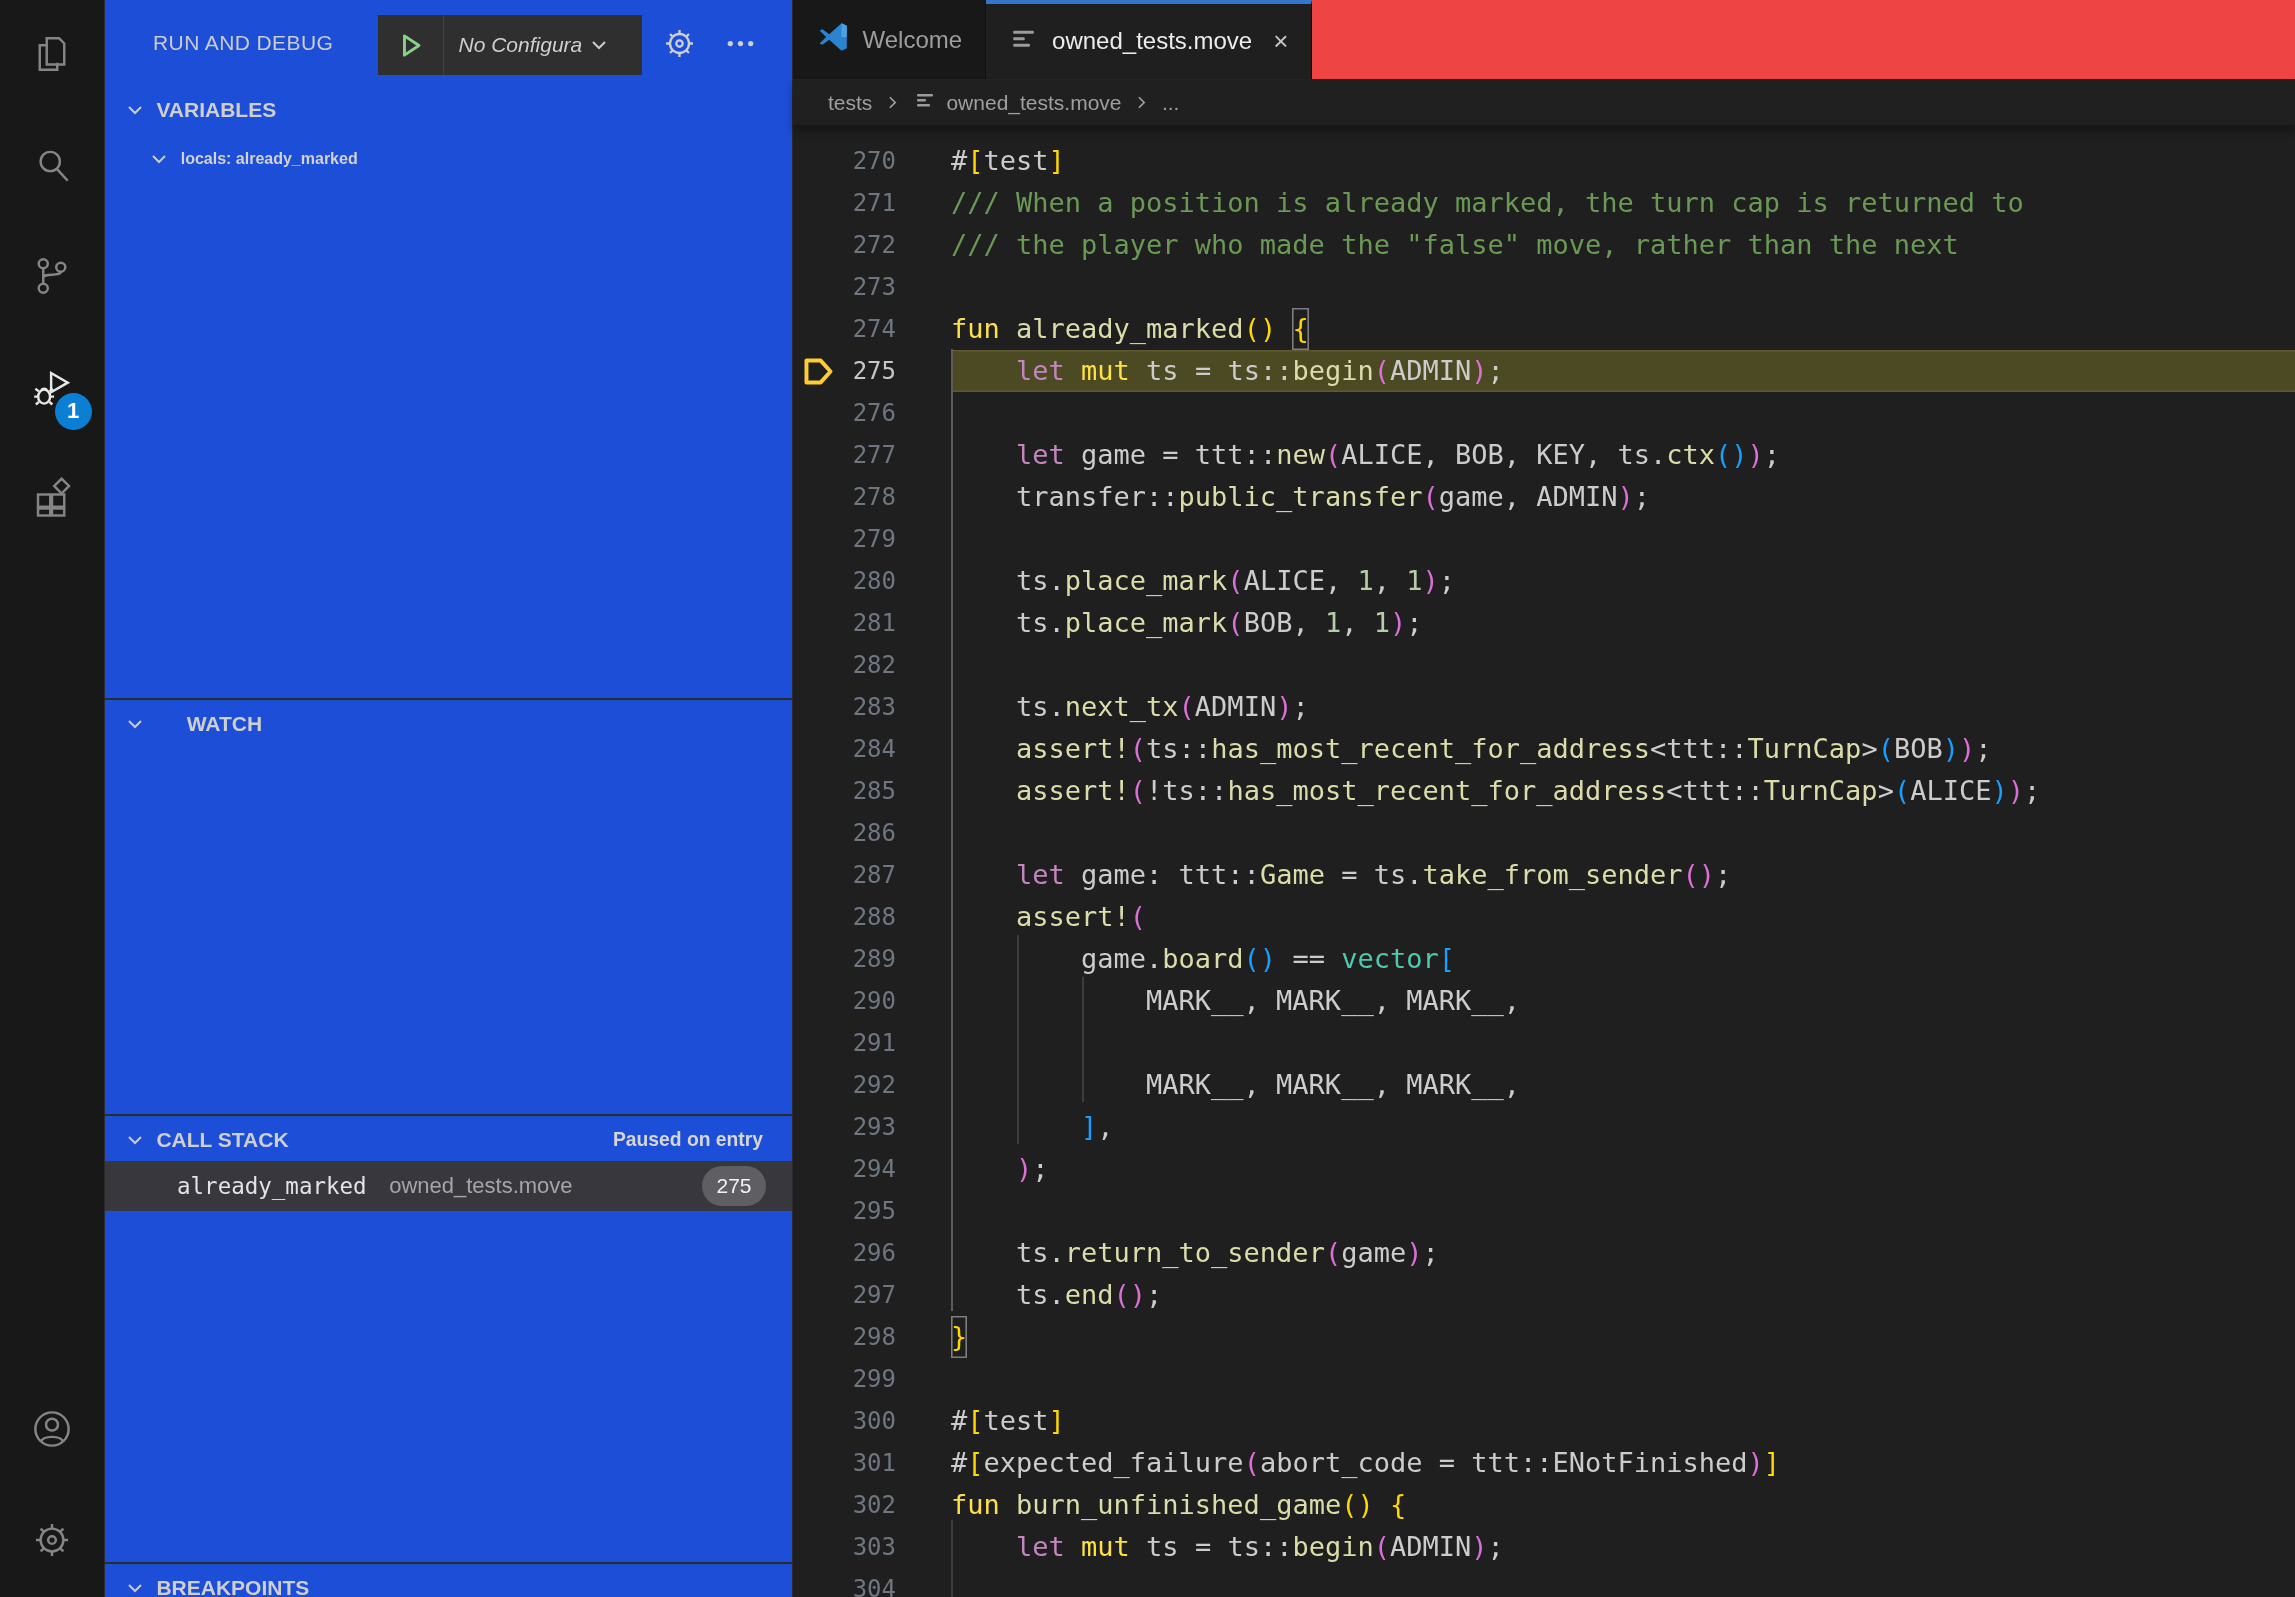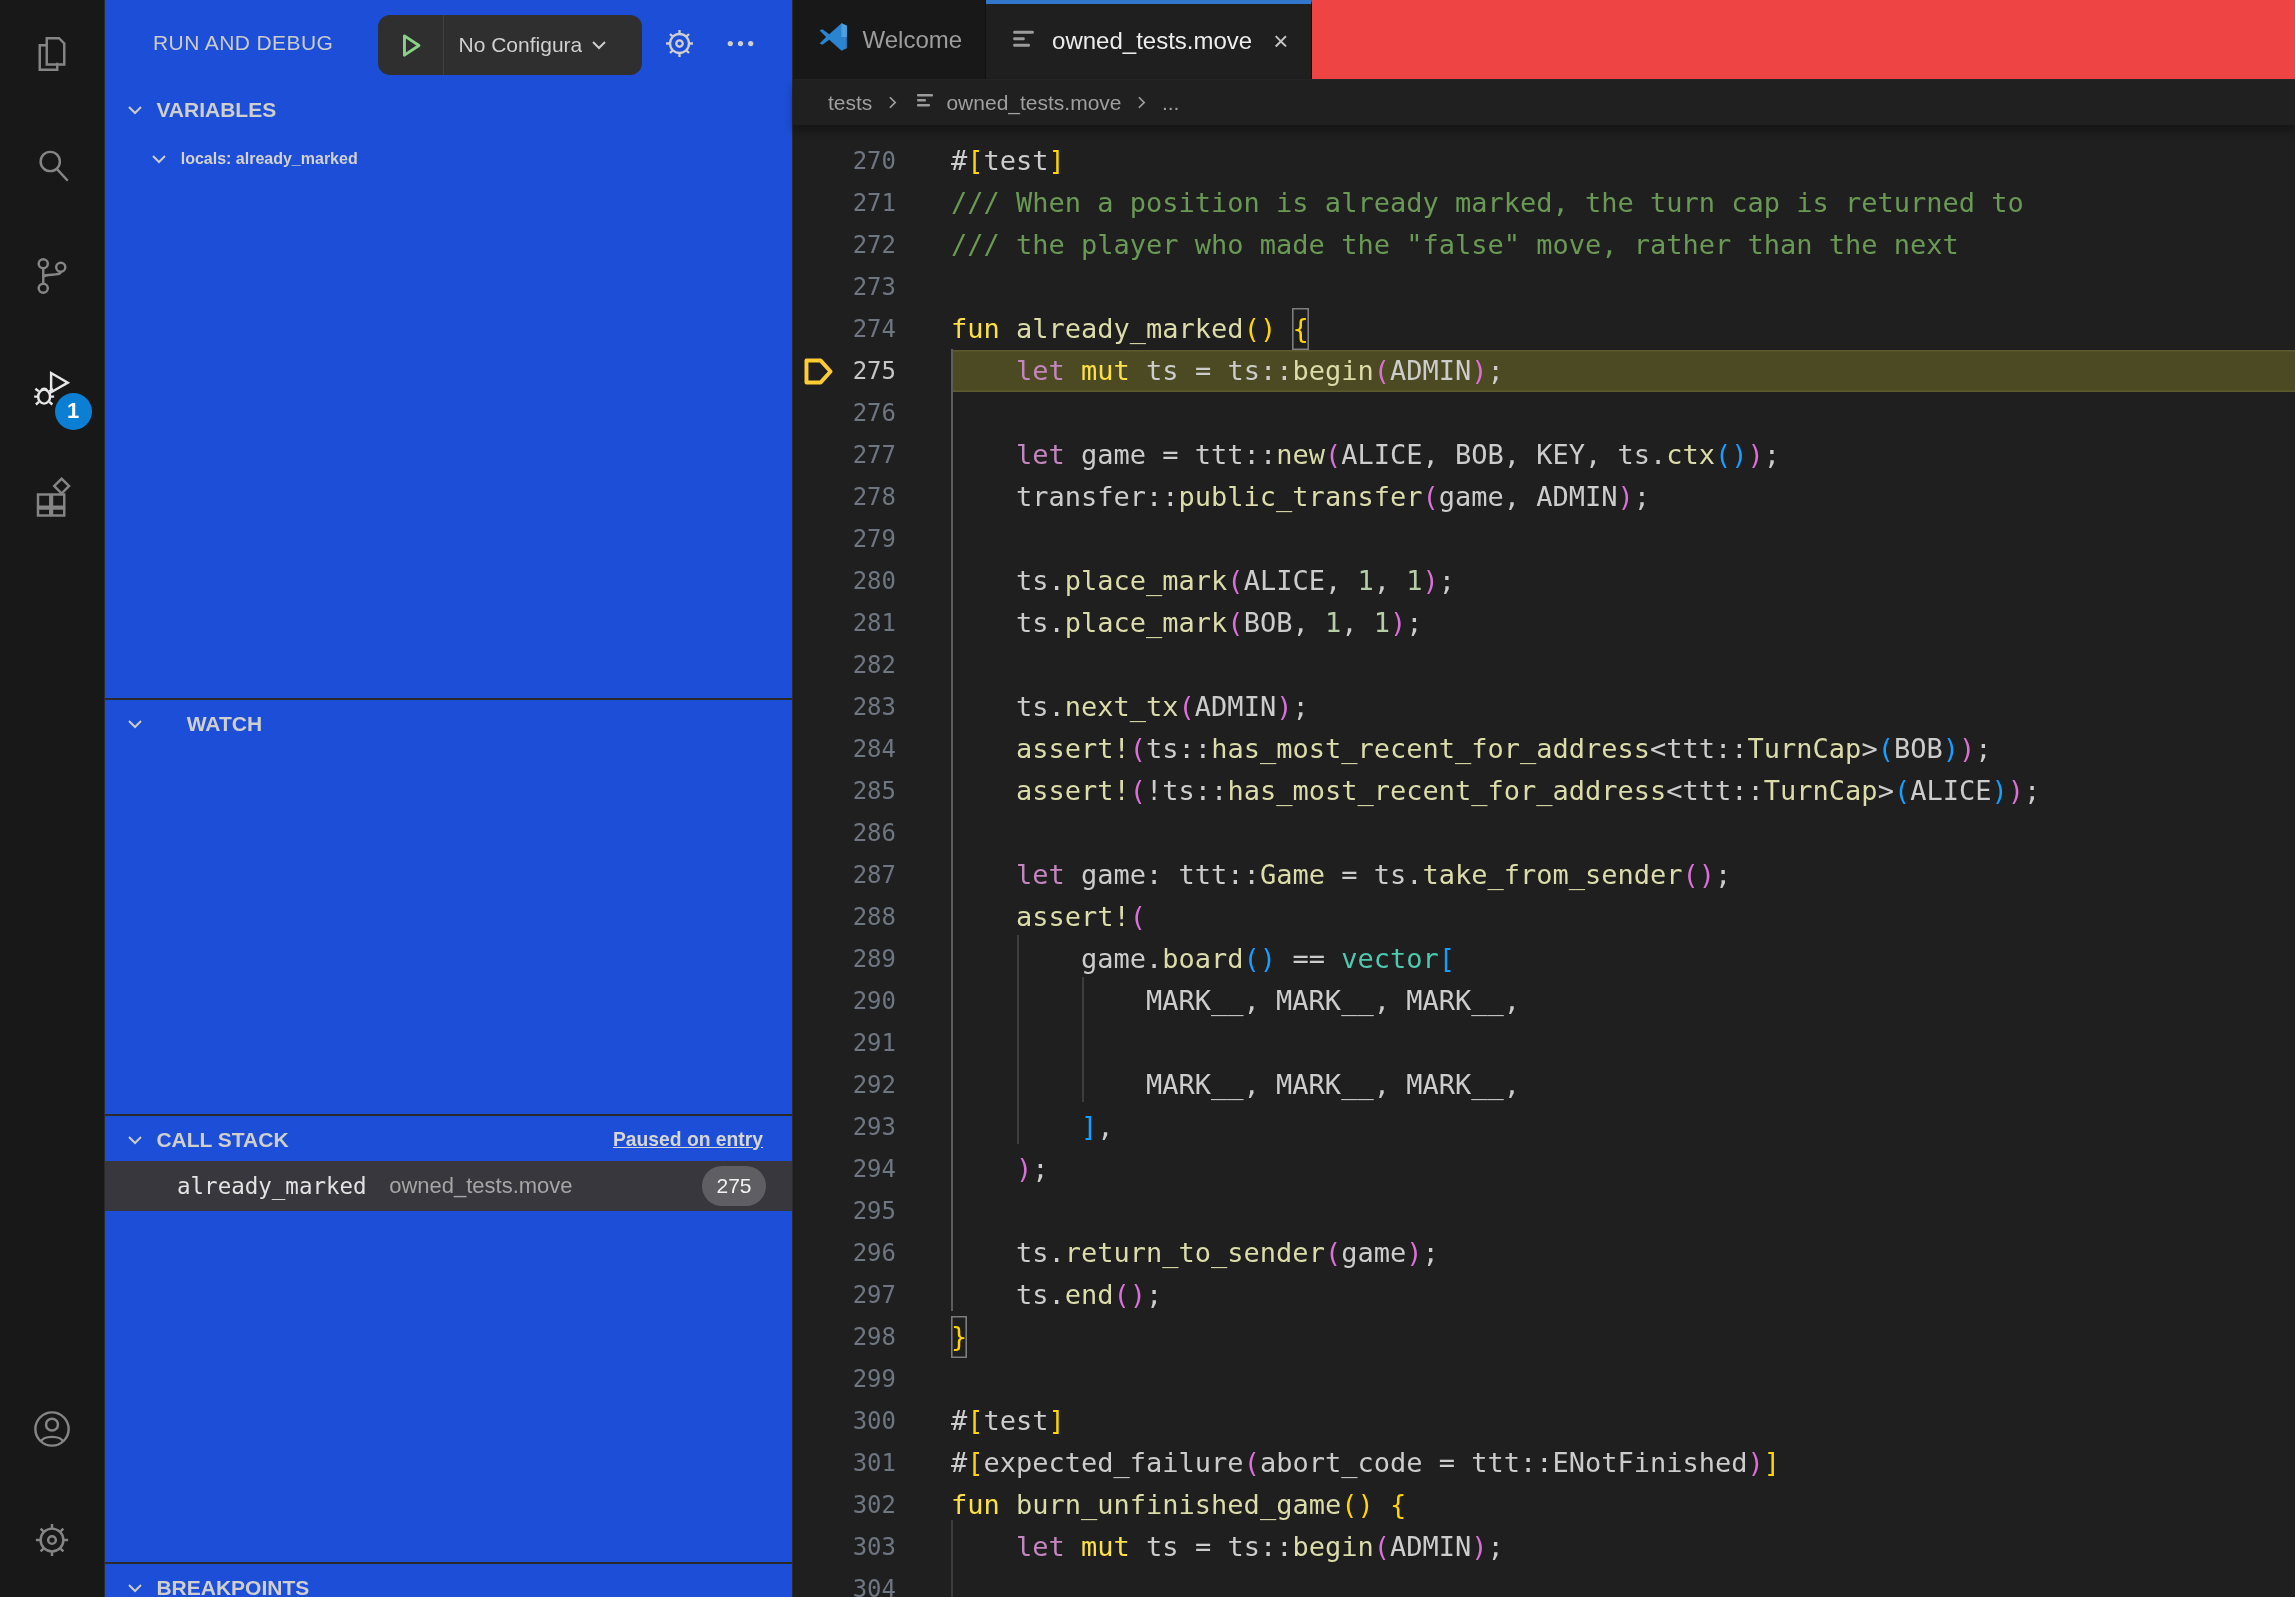--- a/index.html
+++ b/index.html
@@ -14,34 +14,34 @@
   .ab-item svg { width:42px; height:42px; stroke:#858585; fill:none; stroke-width:1.4; }
   .ab-item.active svg { stroke:#e7e7e7; }
   .ab-spacer { flex:1; }
   .ab-badge { position:absolute; right:13px; bottom:14.5px; width:37px; height:37px; border-radius:50%;
     background:#0a7fd4; color:#fff; font-size:22px; font-weight:bold; display:flex; align-items:center; justify-content:center; }
 
   
   .sidebar { width:688px; flex:0 0 688px; background:#1d4ed8; border-right:1.6px solid #2b2b2b; position:relative; }
   .sb-toolbar { position:absolute; top:0; left:0; right:0; height:85px; display:flex; align-items:center; }
   .sb-title { margin-left:48px; font-size:21px; color:#cccccc; letter-spacing:0.4px; white-space:nowrap; }
-  .cfg-btn { position:absolute; left:273px; top:15.3px; width:264px; height:60px; background:#2f2f2f; border-radius:12px;
-    display:flex; align-items:center; overflow:hidden; }
+  .cfg-btn { position:absolute; left:273px; top:15.3px; width:264px; height:60px; background:#2f2f2f; border-radius:0;
+    display:flex; align-items:center; overflow:hidden;font-style:italic; }
   .cfg-play { width:66px; height:100%; display:flex; align-items:center; justify-content:center; border-right:1.6px solid #414141; }
   .cfg-label { flex:1; display:flex; align-items:center; gap:4.8px; padding:0 11.3px 0 14.5px; }
   .cfg-text { font-size:21px; color:#cfcfcf; white-space:nowrap; overflow:hidden; max-width:145px; }
   .icon-btn { position:absolute; top:17.7px; width:51px; height:51px; display:flex; align-items:center; justify-content:center; }
   .chev { width:24px; height:24px; stroke:#cccccc; fill:none; stroke-width:2; flex:0 0 auto; }
 
   .sb-section-header { position:absolute; left:0; right:0; height:47px; display:flex; align-items:center; gap:9.7px;
     padding-left:17.7px; font-weight:bold; font-size:21px; color:#cfcfcf; }
   .sb-divider { position:absolute; left:0; right:0; height:1.6px; background:#2b2b2b; }
   .sb-tree-row { position:absolute; left:0; right:0; height:48px; display:flex; align-items:center; gap:9.7px;
     padding-left:42px; font-weight:bold; font-size:16px; color:#d2d2d2; }
-  .paused-badge { position:absolute; right:29px; font-size:19.3px; font-weight:bold; color:#d6d6d6;text-decoration:underline; }
+  .paused-badge { position:absolute; right:29px; font-size:19.3px; font-weight:bold; color:#d6d6d6; }
   .stack-row { position:absolute; left:0; right:0; height:50px; background:#37373d; display:flex; align-items:center; }
   .stack-name { margin-left:72px; font-size:22.5px; color:#e3e3e3; font-family:"DejaVu Sans Mono", monospace; }
   .stack-file { margin-left:22.5px; font-size:22px; color:#a5a5a5; }
   .stack-badge { margin-left:auto; margin-right:26px; min-width:64px; height:40px; border-radius:21px; background:#5f5f63;
     color:#f2f2f2; font-size:21px; display:flex; align-items:center; justify-content:center; padding:0 13px; }
 
   
   .editor { flex:1; display:flex; flex-direction:column; background:#1f1f1f; position:relative; min-width:0; }
   .tabbar { height:80px; background:#ef4444; display:flex; border-bottom:1.6px solid #252525; flex:0 0 80px; }
   .tab { display:flex; align-items:center; gap:13px; padding:0 22.5px; font-size:24px; position:relative;

